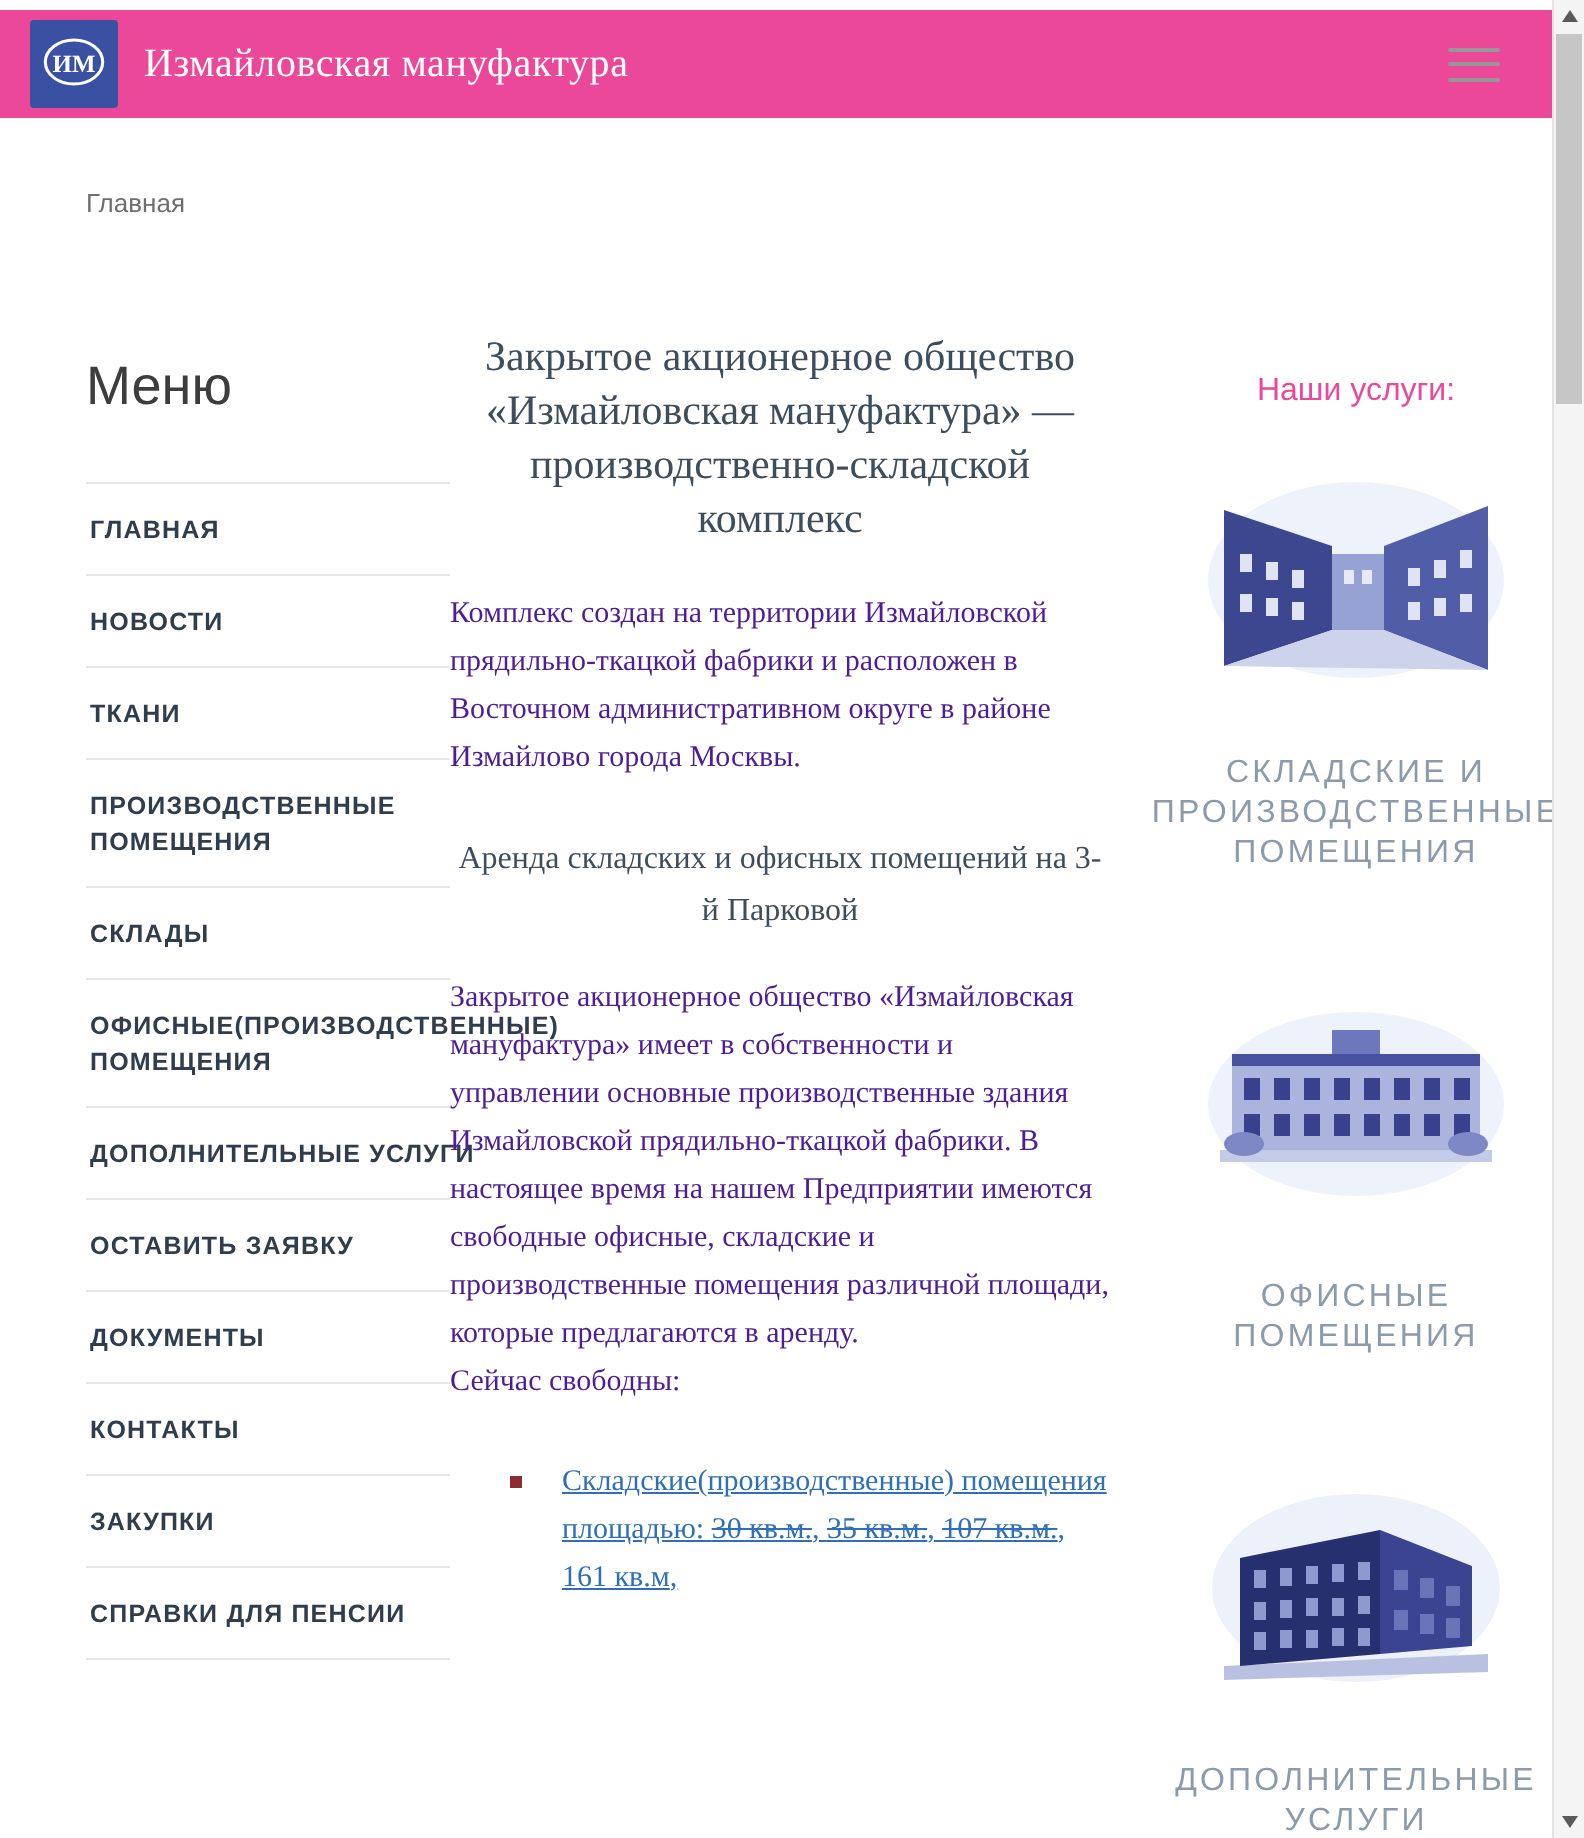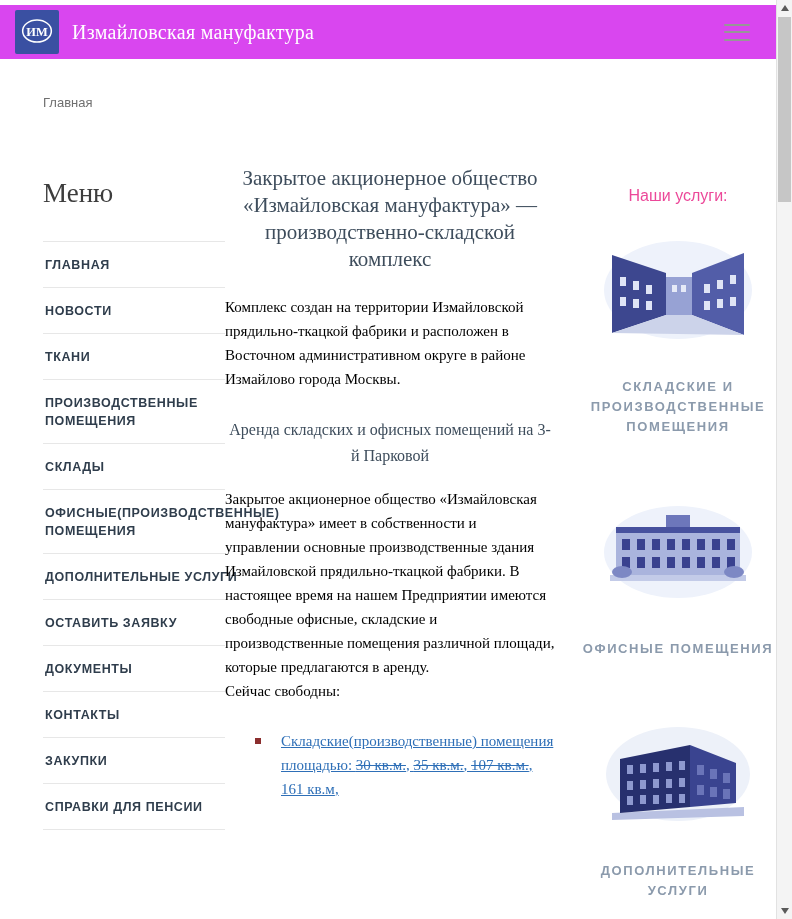--- a/index.html
+++ b/index.html
@@ -2,21 +2,21 @@
 <html lang="ru"><head>
 <meta charset="utf-8">
 <title>Измайловская мануфактура</title>
 <style>
   * { margin:0; padding:0; box-sizing:border-box; }
   html, body { width:792px; height:919px; overflow:hidden; background:#ffffff; }
   body { font-family:"Liberation Serif", serif; color:#3e3e3e; position:relative; }
 
   
   .topbar {
-    margin-top:5px; height:54px; background:#d946ef;
+    margin-top:5px; height:54px; background:#ec4899;
     display:flex; align-items:center; padding:0 26px 0 15px; width:776px;
   }
   .logo { width:44px; height:44px; flex:0 0 44px; display:block; cursor:pointer; }
   .logo svg { width:44px; height:44px; display:block; }
   .site-title {
     margin-left:13px; color:#ffffff; text-decoration:none; cursor:pointer;
     font-family:Liberation Serif, serif; font-size:20px; letter-spacing:.3px;
   }
   .burger {
     margin-left:auto; background:none; border:none; width:26px; height:17px;
@@ -30,37 +30,37 @@
     font-family:"Liberation Sans", sans-serif; font-size:13px; color:#6f6f6f;
     text-decoration:none; cursor:pointer;
   }
 
   
   .columns { display:flex; align-items:flex-start; padding-left:43px; margin-top:42px; width:776px; }
 
   
   .menu-col { width:182px; flex:0 0 182px; }
   .menu-heading {
-    font-family:Liberation Serif, serif; font-weight:400; font-size:27px; line-height:32px;
+    font-family:Liberation Sans, sans-serif; font-weight:400; font-size:27px; line-height:32px;
     color:#3d3d3d; margin:24px 0 32px;
   }
   .menu-list { list-style:none; border-top:1px solid #e7e7e7; }
   .menu-item {
     padding:14px 2px 13px; border-bottom:1px solid #e7e7e7; cursor:pointer;
     font-family:"Liberation Sans", sans-serif; font-weight:700; font-size:12.5px; line-height:18px;
     letter-spacing:.6px; color:#2f3d4c; white-space:normal;
   }
 
   
   .main-col { width:330px; flex:0 0 330px; }
   .page-title {
     font-weight:500; font-size:21px; line-height:27px; color:#3e4d5c;
     text-align:center; margin:12px 0 22px;
   }
-  .para { font-size:15px; line-height:24px; color:#000000; }
+  .para { font-size:15px; line-height:24px; color:#4c1d95; }
   .intro { margin-bottom:0; }
   .sub-title {
     font-weight:400; font-size:16px; line-height:26px; color:#3e4d5c;
     text-align:center; margin:26px 0 18px;
   }
   .available-label { margin-top:0; }
   .rental-list { list-style:none; margin:26px 0 0 30px; }
   .rental-item { position:relative; padding-left:26px; font-size:15px; line-height:24px; }
   .rental-item::before {
     content:""; position:absolute; left:0; top:9px; width:6px; height:6px; background:#8b2e2e;
@@ -73,22 +73,22 @@
     width:196px; flex:0 0 196px; margin-left:25px; text-align:center;
     font-family:"Liberation Sans", sans-serif;
   }
   .services-heading {
     font-weight:400; font-size:16px; line-height:30px; color:#ec4899;
     max-width:110px; margin:28px auto 28px;
   }
   .service-img { display:block; width:152px; margin:0 auto 36px; cursor:pointer; }
   .service-img svg { width:152px; height:102px; display:block; }
   .service-caption {
-    display:block; font-size:13px; line-height:20px; letter-spacing:1.6px; color:#8b9aac;
-    text-decoration:none; cursor:pointer; margin:0 -10px 64px;font-weight:bold;
+    display:block; font-size:16px; line-height:20px; letter-spacing:1.6px; color:#8b9aac;
+    text-decoration:none; cursor:pointer; margin:0 -10px 64px;
   }
 
   
   .scrollbar {
     position:absolute; top:0; right:0; width:16px; height:919px;
     background:#f4f4f4; border-left:1px solid #e2e2e2; z-index:50;
   }
   .sb-btn { position:absolute; left:0; width:16px; height:16px; display:flex; align-items:center; justify-content:center; cursor:pointer; }
   .sb-btn.up { top:0; } .sb-btn.down { bottom:0; }
   .tri-up { width:0; height:0; border-left:4px solid transparent; border-right:4px solid transparent; border-bottom:6px solid #5a5a5a; }

